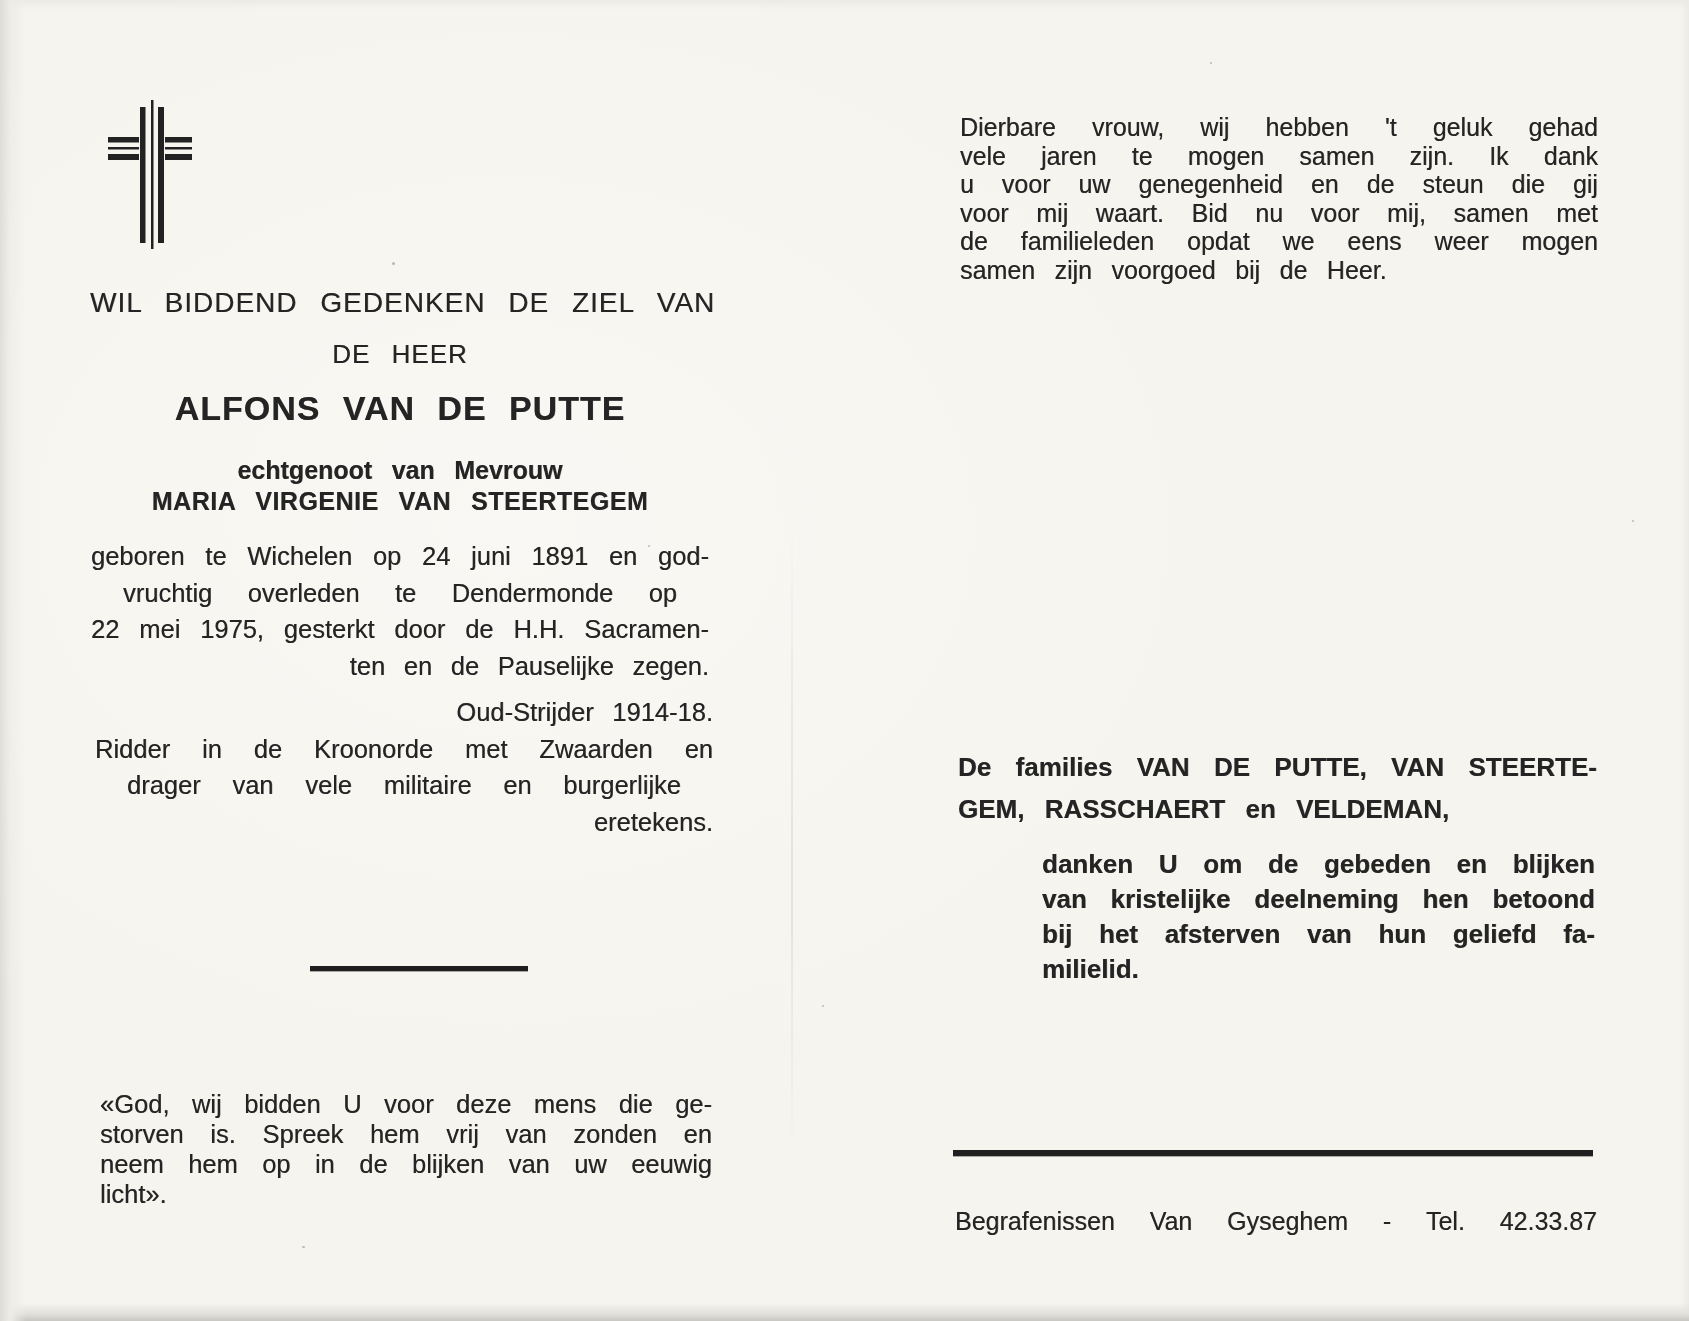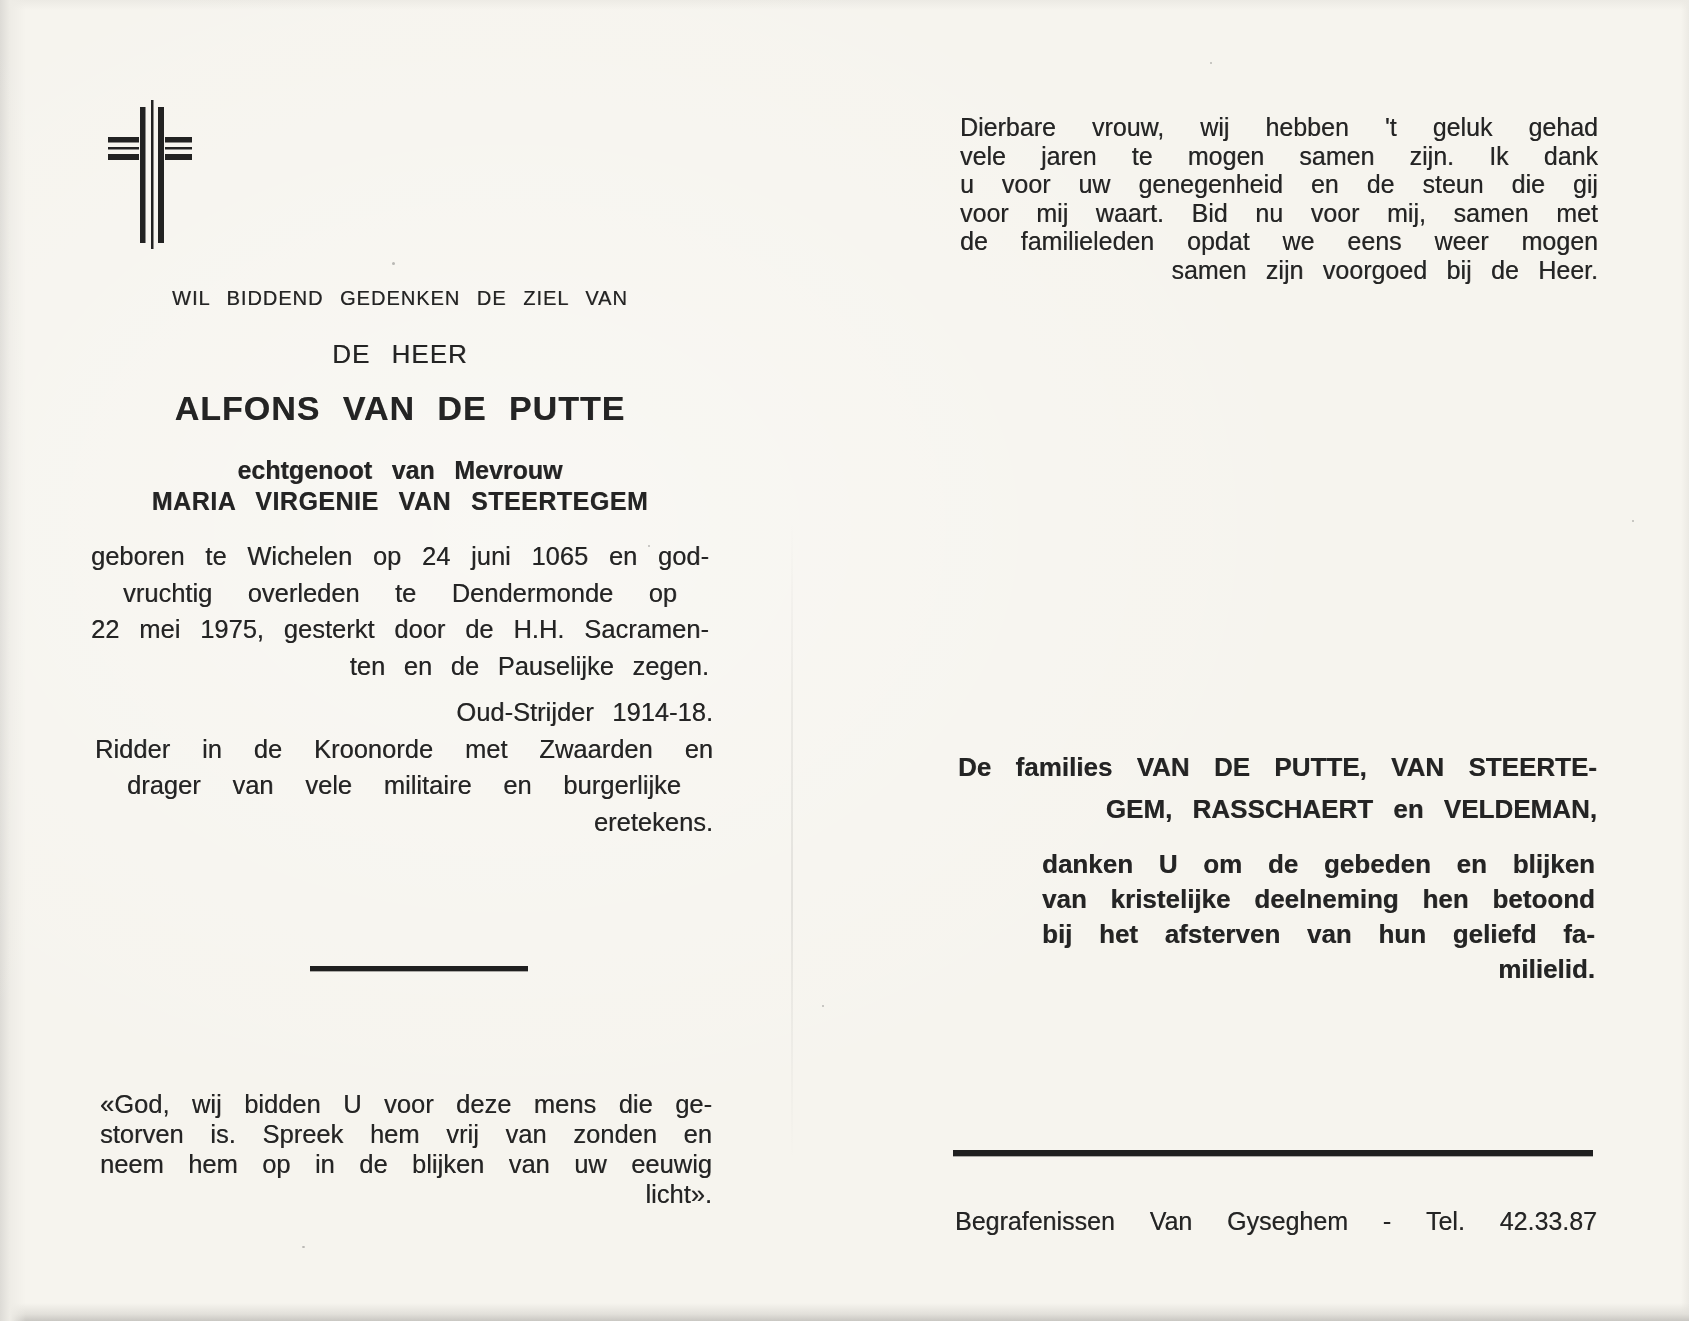--- a/index.html
+++ b/index.html
@@ -35,21 +35,21 @@
   .line {
     display: block;
     text-shadow: 0.4px 0 0 rgba(30,30,30,0.55);
   }
   .line.justify, .line.justify-inset {
     display: flex;
     justify-content: space-between;
   }
   .line.justify-inset { padding: 0 32px; }
   .line.center { text-align: right; word-spacing: 0.45em; }
-  .line.left   { text-align: right;   word-spacing: 0.5em;  }
+  .line.left   { text-align: left;   word-spacing: 0.5em;  }
 
   .rule {
     position: absolute;
     background: #1f1f1f;
     box-shadow: 0 1px 0 rgba(30,30,30,0.35);
   }
   .fold-line {
     position: absolute;
     left: 791px; top: 520px;
     width: 2px; height: 640px;
@@ -76,39 +76,39 @@
       <rect x="8" y="39" width="31" height="5.5"></rect>
       <rect x="8" y="49" width="31" height="2.5"></rect>
       <rect x="8" y="56" width="31" height="6"></rect>
 
       <rect x="65" y="39" width="27" height="5.5"></rect>
       <rect x="65" y="49" width="27" height="2.5"></rect>
       <rect x="65" y="56" width="27" height="6"></rect>
     </g>
   </svg>
 
-  <div class="block t center-line" style="left:90px; top:287px; width:620px; font-size:20px; letter-spacing:1px; word-spacing:0.5em;">WIL BIDDEND GEDENKEN DE ZIEL VAN</div>
+  <div class="block t center-line" style="left:90px; top:287px; width:620px; font-size:28px; letter-spacing:1px; word-spacing:0.5em;">WIL BIDDEND GEDENKEN DE ZIEL VAN</div>
 
   <div class="block t center-line bold" style="left:90px; top:389px; width:620px; font-size:34px; letter-spacing:1px; word-spacing:0.35em;">ALFONS VAN DE PUTTE</div>
 
   <div class="block t center-line" style="left:90px; top:339px; width:620px; font-size:26px; letter-spacing:1px; word-spacing:0.5em;">DE HEER</div>
 
   <div class="block t center-line bold" style="left:90px; top:456px; width:620px; font-size:25px; word-spacing:0.5em;">echtgenoot van Mevrouw</div>
 
   <div class="block t center-line bold" style="left:90px; top:487px; width:620px; font-size:25px; letter-spacing:0.5px; word-spacing:0.5em;">MARIA VIRGENIE VAN STEERTEGEM</div>
 
   <div class="block" style="left:91px; top:538px; width:618px; font-size:25.5px; line-height:36.5px;">
       <div class="line justify">
         <span>geboren</span>
         <span>te</span>
         <span>Wichelen</span>
         <span>op</span>
         <span>24</span>
         <span>juni</span>
-        <span>1065</span>
+        <span>1891</span>
         <span>en</span>
         <span>god-</span>
       </div>
       <div class="line justify-inset">
         <span>vruchtig</span>
         <span>overleden</span>
         <span>te</span>
         <span>Dendermonde</span>
         <span>op</span>
       </div>

